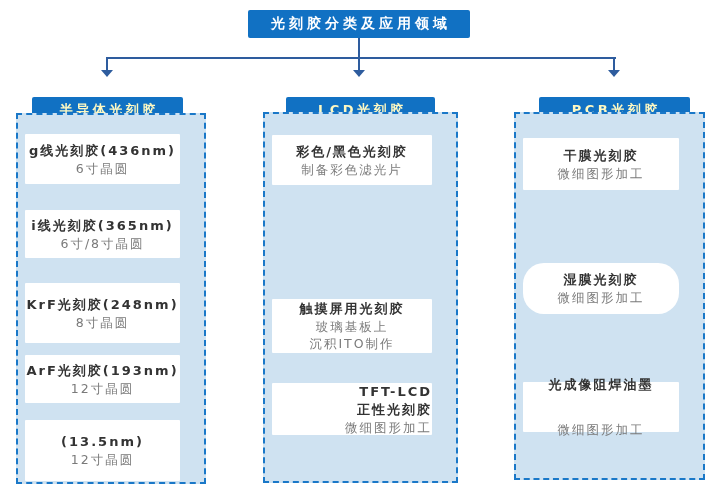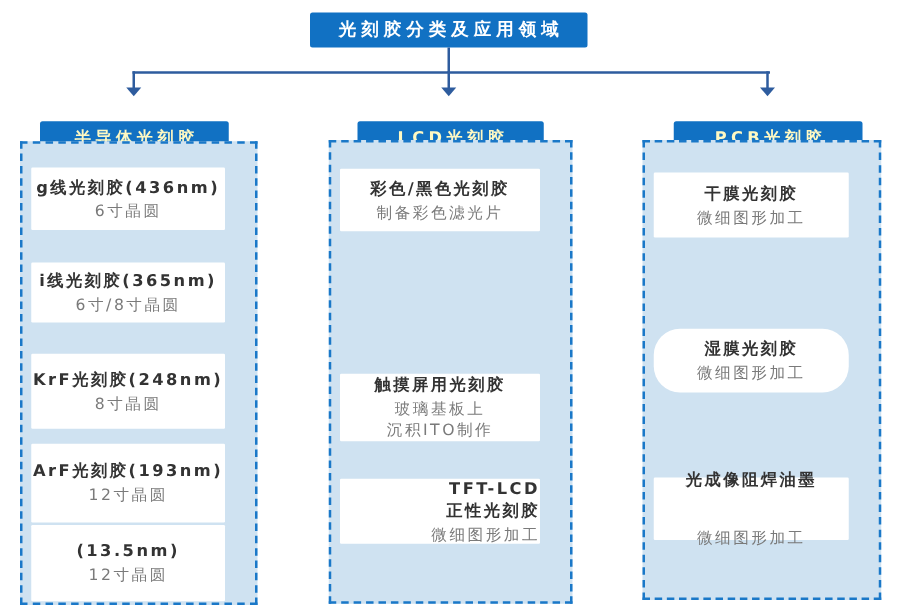--- a/index.html
+++ b/index.html
@@ -90,21 +90,21 @@
       <div class="sub-line">6寸晶圆</div>
     </div>
     <div class="item" style="top:95px; height:48px;">
       <div class="main-line">i线光刻胶(365nm)</div>
       <div class="sub-line">6寸/8寸晶圆</div>
     </div>
     <div class="item" style="top:168px; height:60px;">
       <div class="main-line">KrF光刻胶(248nm)</div>
       <div class="sub-line">8寸晶圆</div>
     </div>
-    <div class="item" style="top:240px; height:63px;">
+    <div class="item" style="top:240px; height:48px;">
       <div class="main-line">ArF光刻胶(193nm)</div>
       <div class="sub-line">12寸晶圆</div>
     </div>
     <div class="item" style="top:305px; height:61px;">
       <div class="main-line">(13.5nm)</div>
       <div class="sub-line">12寸晶圆</div>
     </div>
   </div>
 
   <div class="panel" style="left:263px; top:112px; width:195px; height:371px;">

